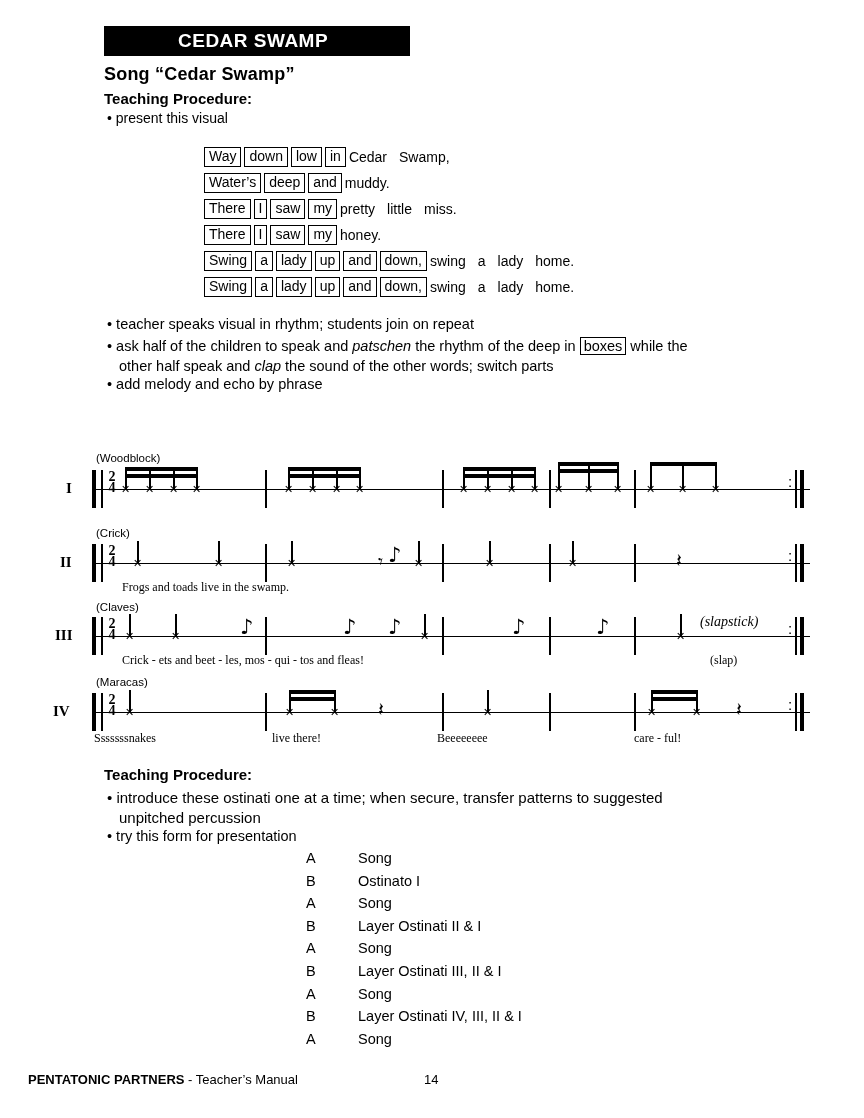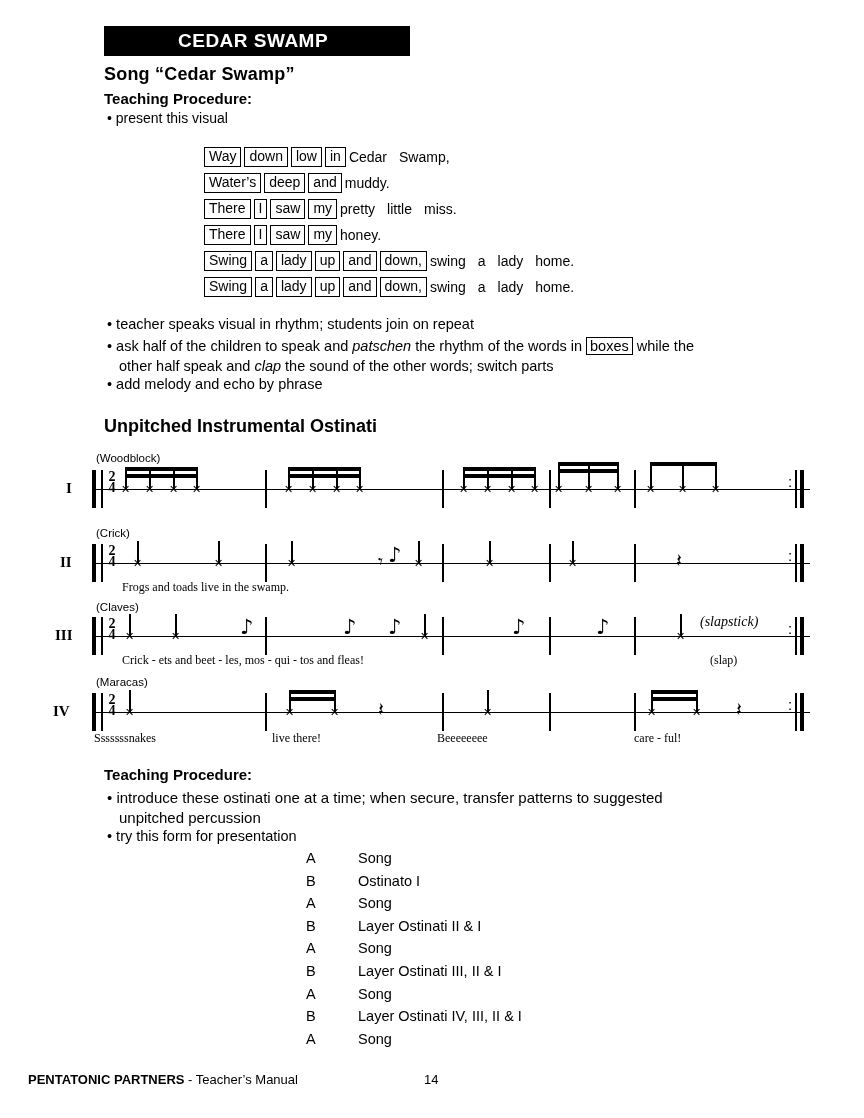--- a/index.html
+++ b/index.html
@@ -148,27 +148,26 @@
       <span class="plw">swing</span>
       <span class="plw">a</span>
       <span class="plw">lady</span>
       <span class="pl">home.</span>
     </div>
   </div>
 
   <div class="b2">• teacher speaks visual in rhythm; students join on repeat</div>
 
   <div class="b3">
-    <span>• ask half of the children to speak and </span><em>patschen</em><span> the rhythm of the words in </span><span class="inlinebox">boxes</span><span> while the</span><br>
+    <span>• ask half of the children to speak and </span><em>patschen</em><span> the rhythm of the deep in </span><span class="inlinebox">boxes</span><span> while the</span><br>
     <span style="margin-left:12px">other half speak and </span><em>clap</em><span> the sound of the other words; switch parts</span>
   </div>
 
   <div class="b4">• add melody and echo by phrase</div>
 
-  <div class="section-h">Unpitched Instrumental Ostinati</div>
 
   <div class="instr" style="left:96px;top:452px;">(Woodblock)</div>
   <div class="roman" style="left:66px;top:480px;">I</div>
   <div class="staffline" style="left:92px;top:489px;width:718px;"></div>
   <div class="dblbar" style="left:92px;top:470px;height:38px;"></div>
   <div class="barline" style="left:101px;top:470px;height:38px;"></div>
   <div class="timesig" style="left:104px;top:471px;width:16px;">
     <div>2</div>
     <div>4</div>
   </div>

